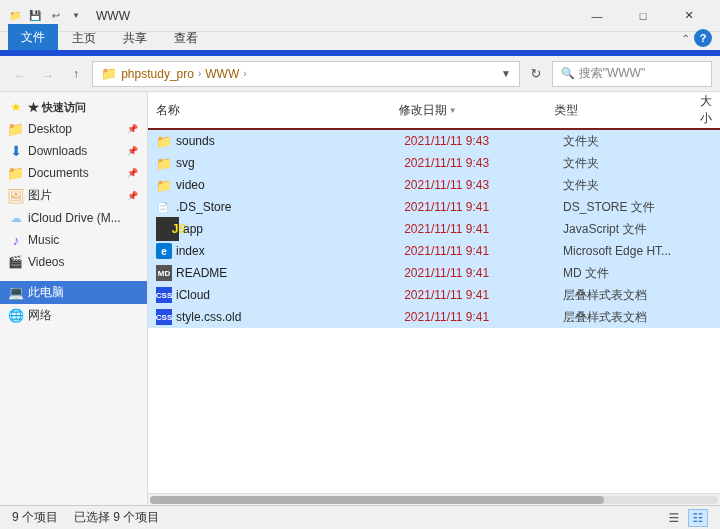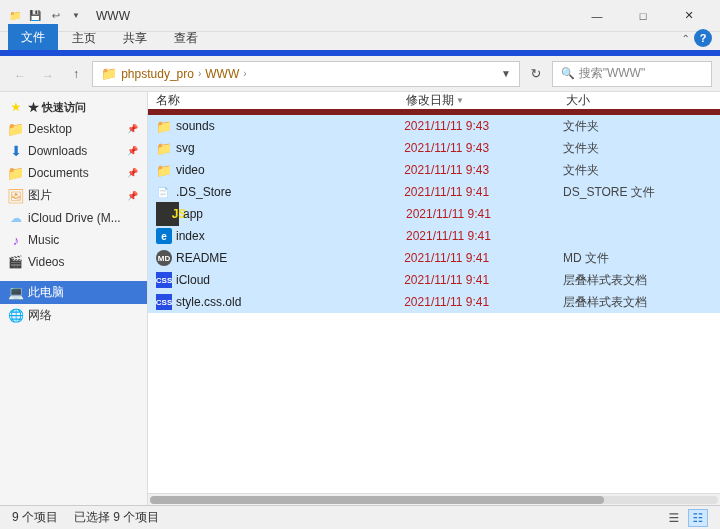--- a/index.html
+++ b/index.html
@@ -228,22 +228,22 @@
       flex: 1;
       background: white;
       display: flex;
       flex-direction: column;
       overflow: hidden;
     }
     .file-list-header {
       display: flex;
       align-items: center;
       background: white;
-      border-bottom: 6px solid #7f1d1d;
-      height: 23px;
+      border-bottom: 2px solid #7f1d1d;
+      height: 38px;
       flex-shrink: 0;
       padding: 0 4px;
     }
     .col-header {
       font-size: 12px;
       color: #333;
       cursor: pointer;
       padding: 0 4px;
       height: 100%;
       display: flex;
@@ -283,21 +283,21 @@
       align-items: center;
       gap: 4px;
     }
     .file-cell.date { width: 160px; color: #b91c1c; }
     .file-cell.type { width: 150px; color: #444; }
     .file-cell.size { flex: 1; color: #444; }
     .file-icon { width: 16px; height: 16px; display: flex; align-items: center; justify-content: center; font-size: 13px; flex-shrink: 0; }
     .folder-file-icon { color: #f5c518; }
     .js-icon { color: #f7df1e; font-size: 11px; }
     .edge-icon { color: #0078d4; font-size: 12px; }
-    .md-icon { color: #555; font-size: 11px; border-radius: 8px; }
+    .md-icon { color: #555; font-size: 11px; }
     .css-icon { color: #264de4; font-size: 11px; }
     .ds-icon { color: #888; font-size: 10px; }
 
     
     .scrollbar-container {
       height: 12px;
       background: #f0f0f0;
       border-top: 1px solid #ddd;
       display: flex;
       align-items: center;
@@ -455,20 +455,21 @@
     </div>
   </div>
 
   <div class="file-list">
     <div class="file-list-header">
       <div class="col-header col-name">名称</div>
       <div class="col-header col-date">
         <span>修改日期</span>
         <span class="sort-arrow">▼</span>
       </div>
+      <div class="col-header col-type">类型</div>
       <div class="col-header col-size">大小</div>
     </div>
     <div class="file-rows">
 
       <div class="file-row folder">
         <div class="file-cell name">
           <span class="file-icon folder-file-icon">📁</span>
           <span>sounds</span>
         </div>
         <div class="file-cell date">2021/11/11 9:43</div>
@@ -505,29 +506,31 @@
         <div class="file-cell type">DS_STORE 文件</div>
         <div class="file-cell size"></div>
       </div>
 
       <div class="file-row">
         <div class="file-cell name">
           <span class="file-icon js-icon" style="color:#f7df1e;background:#323330;font-size:12px;font-weight:bold;width:16px;height:24px;display:inline-flex;align-items:center;justify-content:center;padding-left:23px;">JS</span>
           <span>app</span>
         </div>
         <div class="file-cell date">2021/11/11 9:41</div>
+        <div class="file-cell type">JavaScript 文件</div>
         <div class="file-cell size"></div>
       </div>
 
       <div class="file-row">
         <div class="file-cell name">
           <span class="file-icon edge-icon" style="color:white;background:#0078d4;font-size:10px;font-weight:bold;width:16px;height:16px;display:inline-flex;align-items:center;justify-content:center;border-radius:2px;">e</span>
           <span>index</span>
         </div>
         <div class="file-cell date">2021/11/11 9:41</div>
+        <div class="file-cell type">Microsoft Edge HT...</div>
         <div class="file-cell size"></div>
       </div>
 
       <div class="file-row">
         <div class="file-cell name">
           <span class="file-icon md-icon" style="color:white;background:#555;font-size:8px;font-weight:bold;width:16px;height:16px;display:inline-flex;align-items:center;justify-content:center;">MD</span>
           <span>README</span>
         </div>
         <div class="file-cell date">2021/11/11 9:41</div>
         <div class="file-cell type">MD 文件</div>

